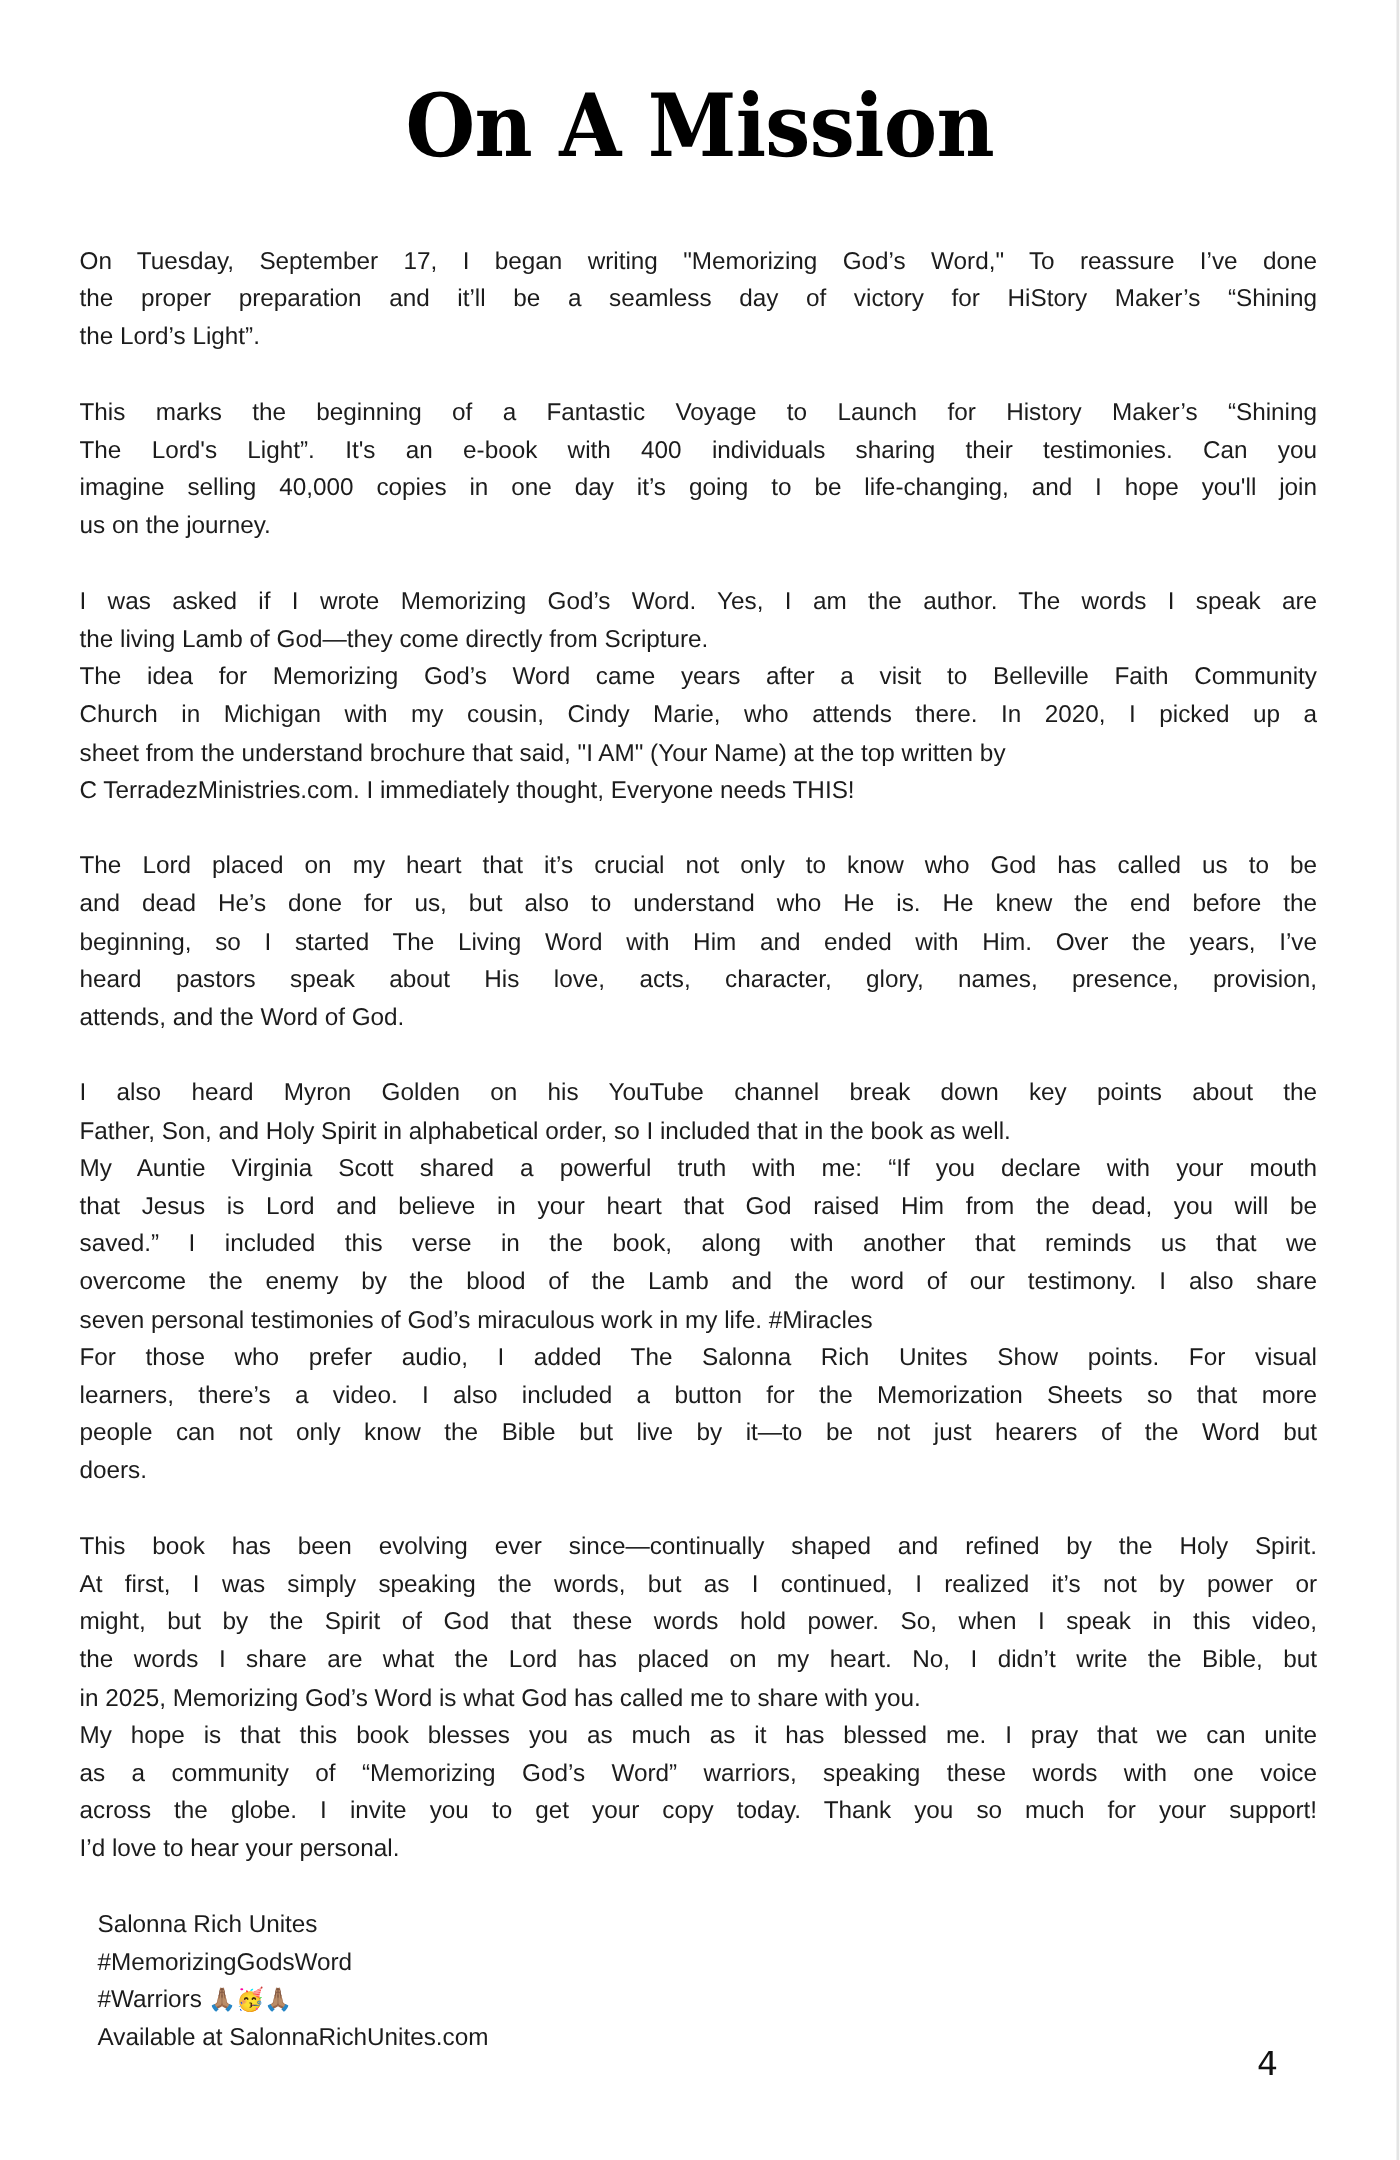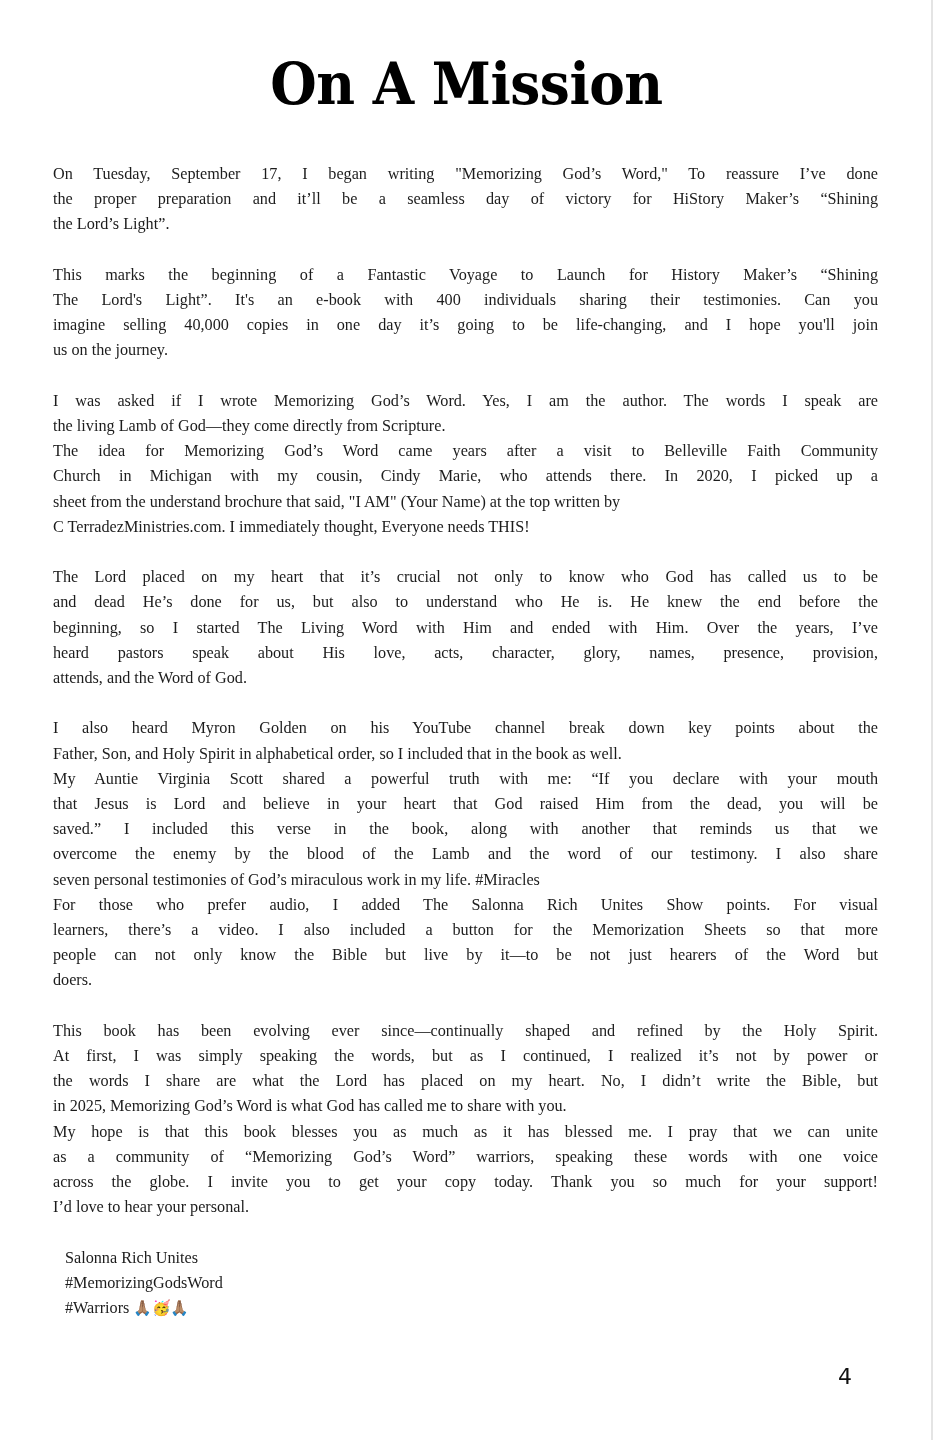--- a/index.html
+++ b/index.html
@@ -35,21 +35,21 @@
       color: #000000;
       letter-spacing: -0.5px;
       margin: 0;
       transform: scaleX(0.92);
     }
     .body {
       position: absolute;
       top: 162px;
       left: 53px;
       width: 825px;
-      font-family: Liberation Serif, serif;
+      font-family: Liberation Sans, sans-serif;
       font-size: 16.2px;
       line-height: 25.2px;
       color: #1c1c1c;
     }
     .para {
       margin: 0 0 25.2px 0;
       text-align: justify;
     }
     .line {
       display: block;
@@ -128,29 +128,31 @@
     <span class="line last">seven personal testimonies of God’s miraculous work in my life. #Miracles</span>
     <span class="line">For those who prefer audio, I added The Salonna Rich Unites Show points. For visual</span>
     <span class="line">learners, there’s a video. I also included a button for the Memorization Sheets so that more</span>
     <span class="line">people can not only know the Bible but live by it—to be not just hearers of the Word but</span>
     <span class="line last">doers.</span>
   </p>
 
   <p class="para">
     <span class="line">This book has been evolving ever since—continually shaped and refined by the Holy Spirit.</span>
     <span class="line">At first, I was simply speaking the words, but as I continued, I realized it’s not by power or</span>
+    <span class="line">might, but by the Spirit of God that these words hold power. So, when I speak in this video,</span>
     <span class="line">the words I share are what the Lord has placed on my heart. No, I didn’t write the Bible, but</span>
     <span class="line last">in 2025, Memorizing God’s Word is what God has called me to share with you.</span>
     <span class="line">My hope is that this book blesses you as much as it has blessed me. I pray that we can unite</span>
     <span class="line">as a community of “Memorizing God’s Word” warriors, speaking these words with one voice</span>
     <span class="line">across the globe. I invite you to get your copy today. Thank you so much for your support!</span>
     <span class="line last">I’d love to hear your personal.</span>
   </p>
 
   <div class="signoff">
     <span class="sline">Salonna Rich Unites</span>
     <span class="sline">#MemorizingGodsWord</span>
     <span class="sline"><span>#Warriors</span> <span class="emoji">🙏🏽🥳🙏🏽</span></span>
+    <span class="sline">Available at SalonnaRichUnites.com</span>
   </div>
 
 </div>
 
 <div class="page-number">4</div>
 
 </body></html>

